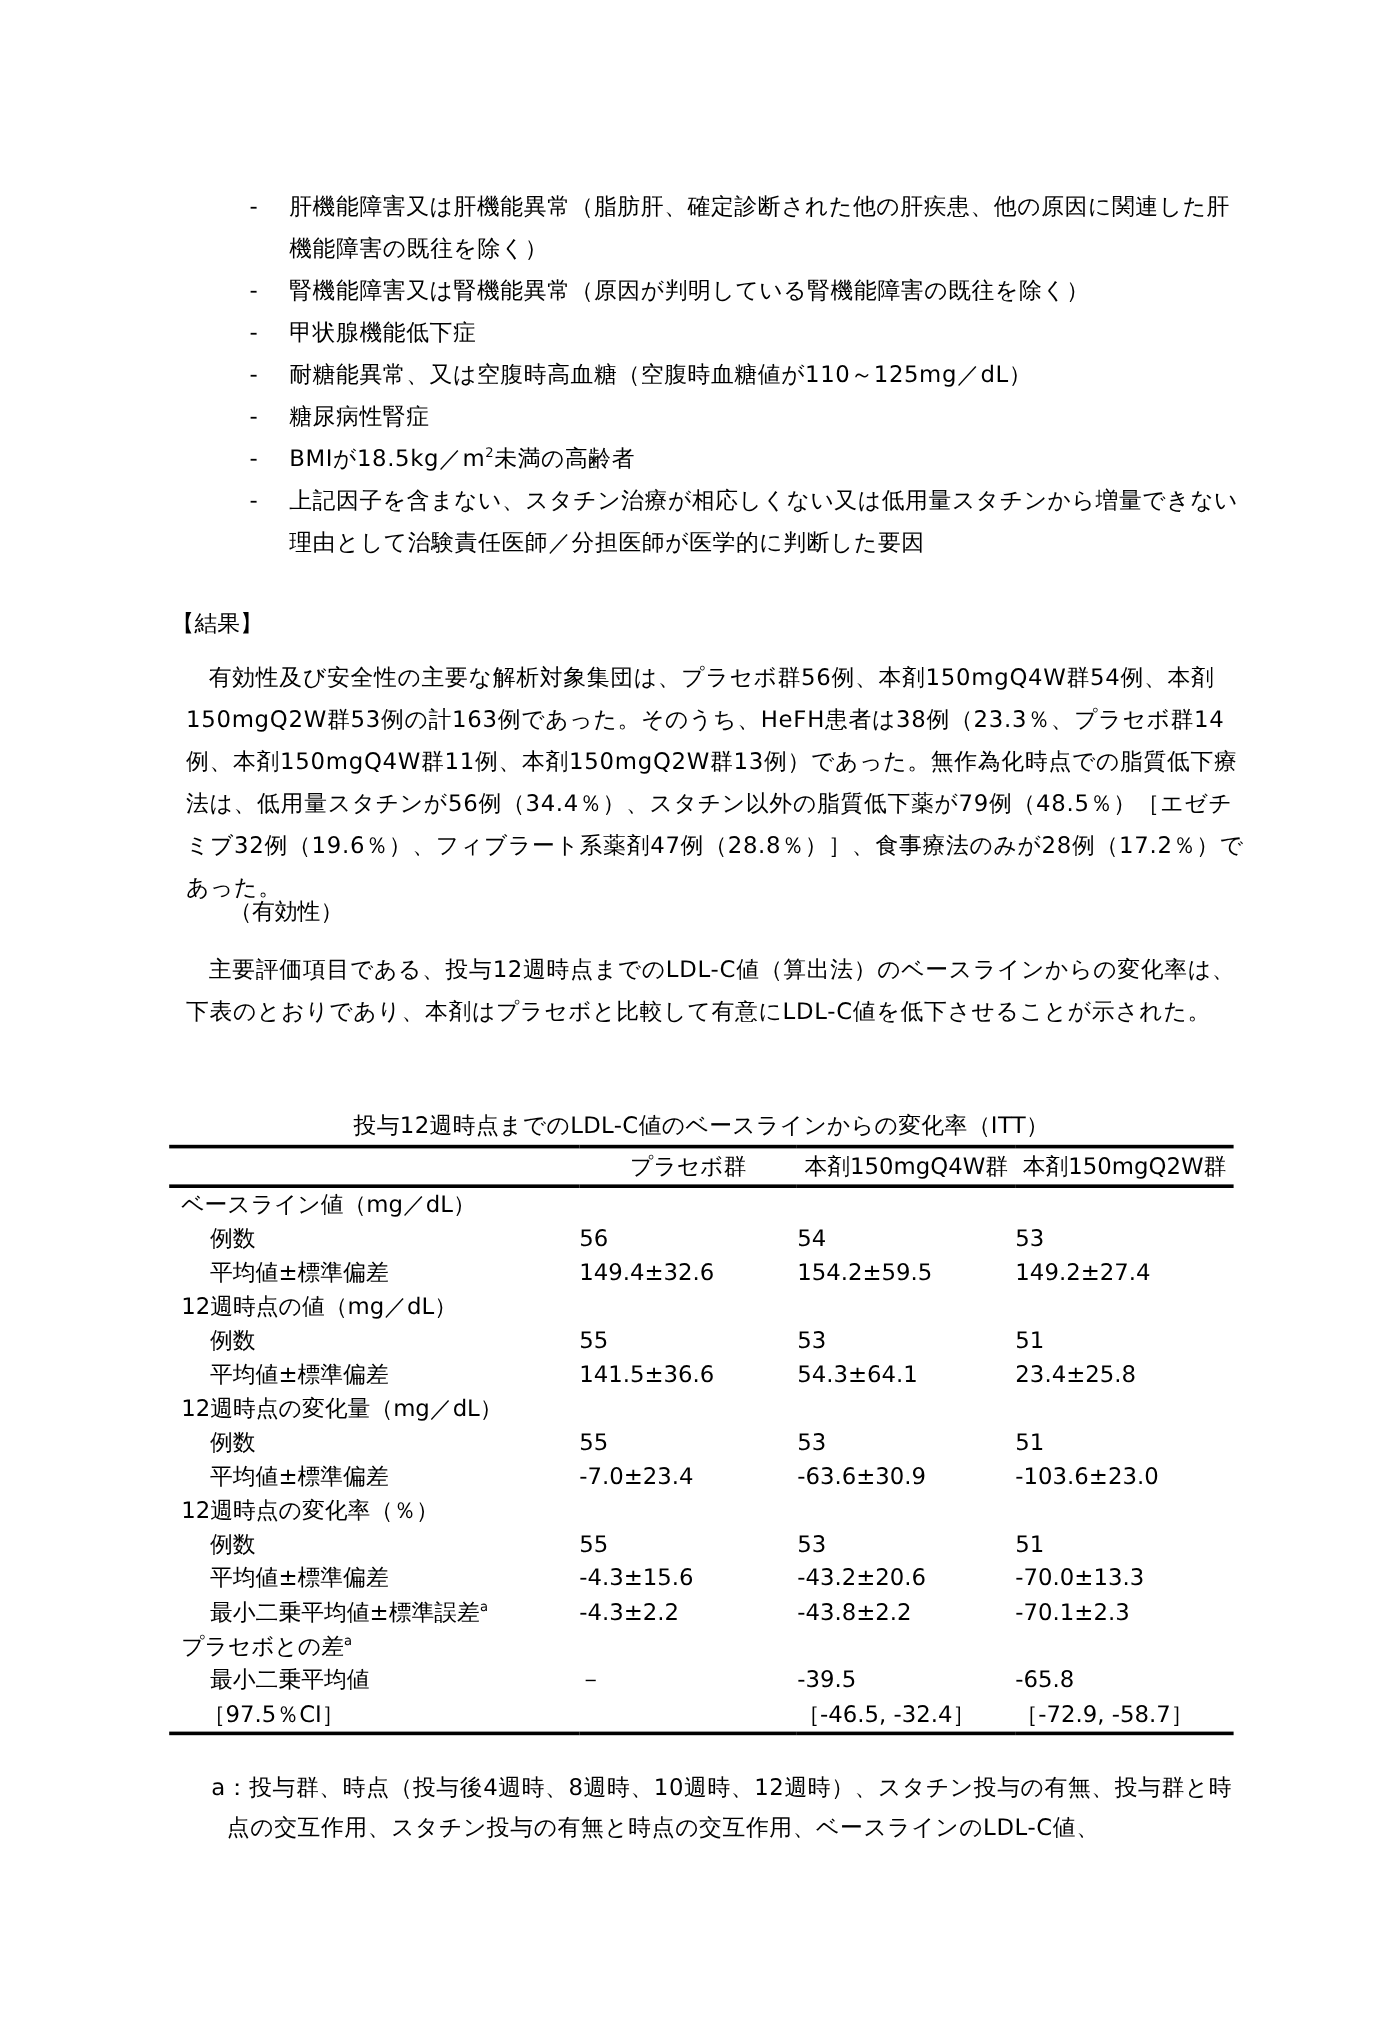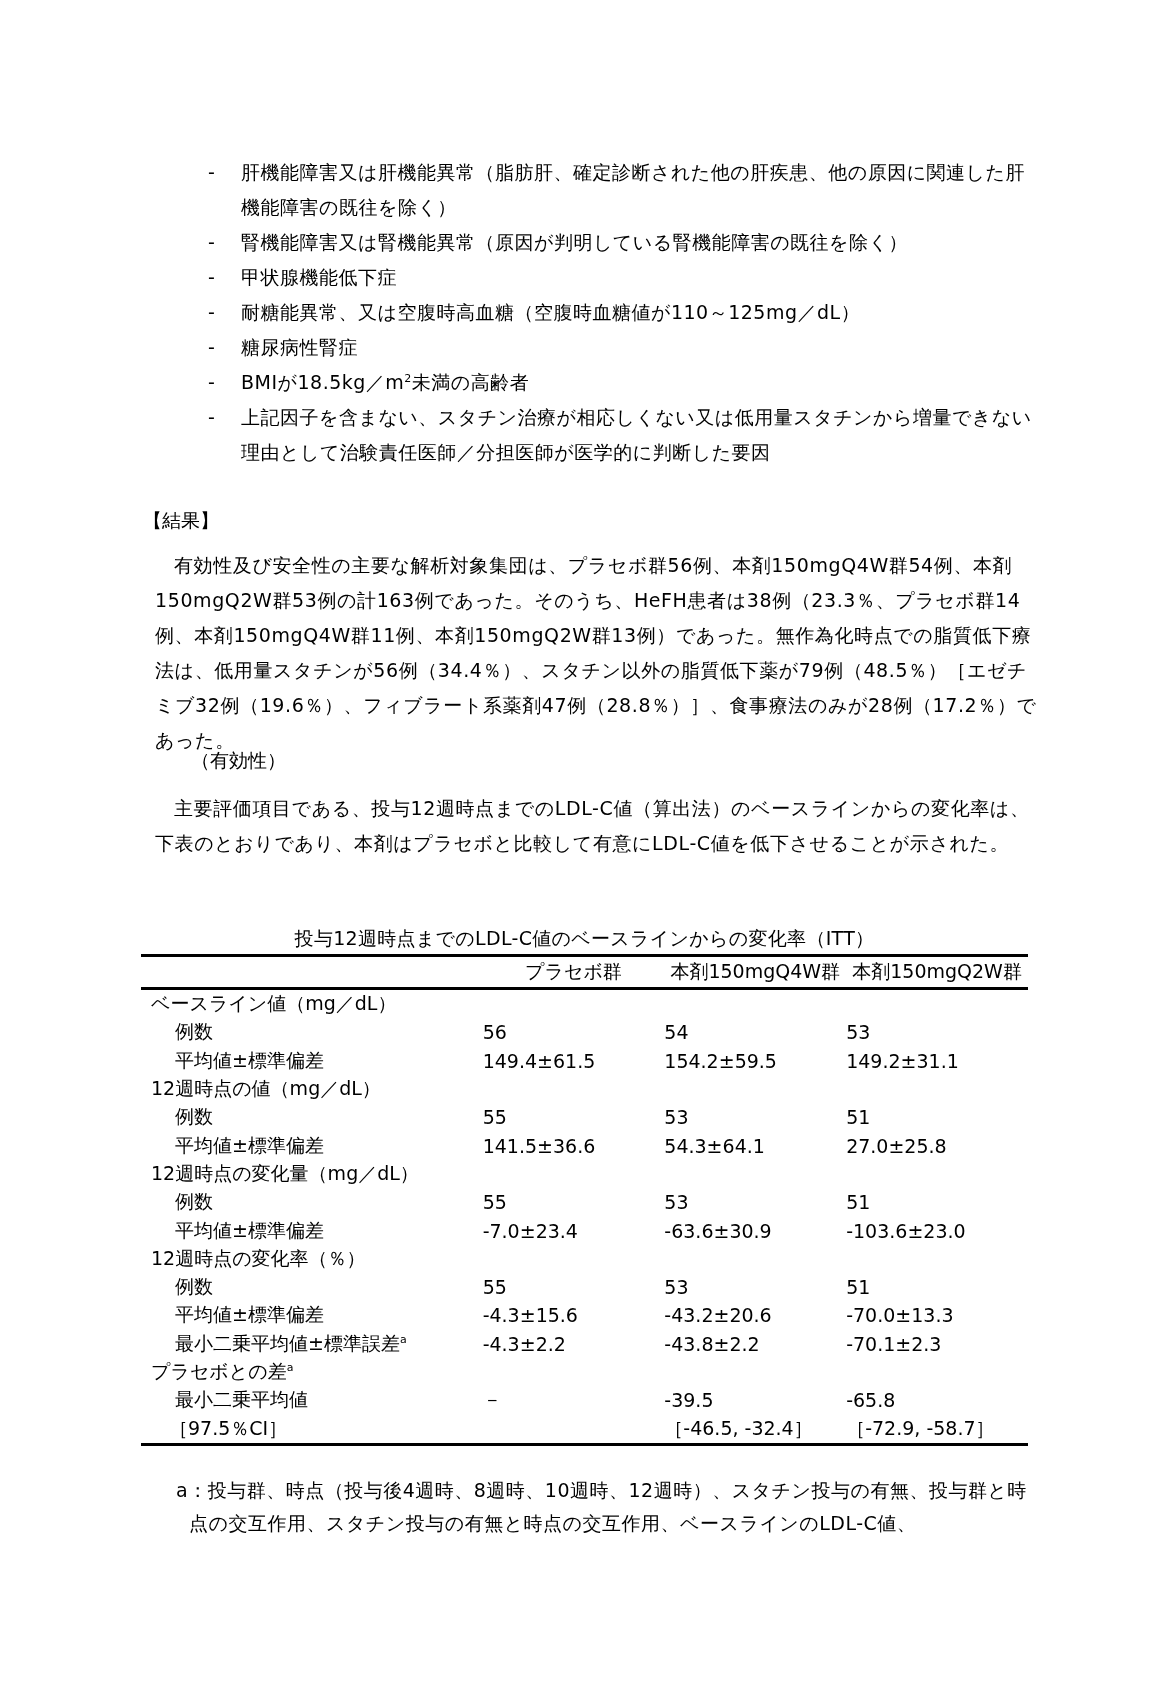--- a/index.html
+++ b/index.html
@@ -177,39 +177,39 @@
         <td class="cell-group" colspan="4">ベースライン値（mg／dL）</td>
       </tr>
       <tr>
         <td class="cell-sub">例数</td>
         <td>56</td>
         <td>54</td>
         <td>53</td>
       </tr>
       <tr>
         <td class="cell-sub">平均値±標準偏差</td>
-        <td>149.4±61.5</td>
+        <td>149.4±32.6</td>
         <td>154.2±59.5</td>
-        <td>149.2±31.1</td>
+        <td>149.2±27.4</td>
       </tr>
 
       <tr>
         <td class="cell-group" colspan="4">12週時点の値（mg／dL）</td>
       </tr>
       <tr>
         <td class="cell-sub">例数</td>
         <td>55</td>
         <td>53</td>
         <td>51</td>
       </tr>
       <tr>
         <td class="cell-sub">平均値±標準偏差</td>
         <td>141.5±36.6</td>
         <td>54.3±64.1</td>
-        <td>27.0±25.8</td>
+        <td>23.4±25.8</td>
       </tr>
 
       <tr>
         <td class="cell-group" colspan="4">12週時点の変化量（mg／dL）</td>
       </tr>
       <tr>
         <td class="cell-sub">例数</td>
         <td>55</td>
         <td>53</td>
         <td>51</td>

